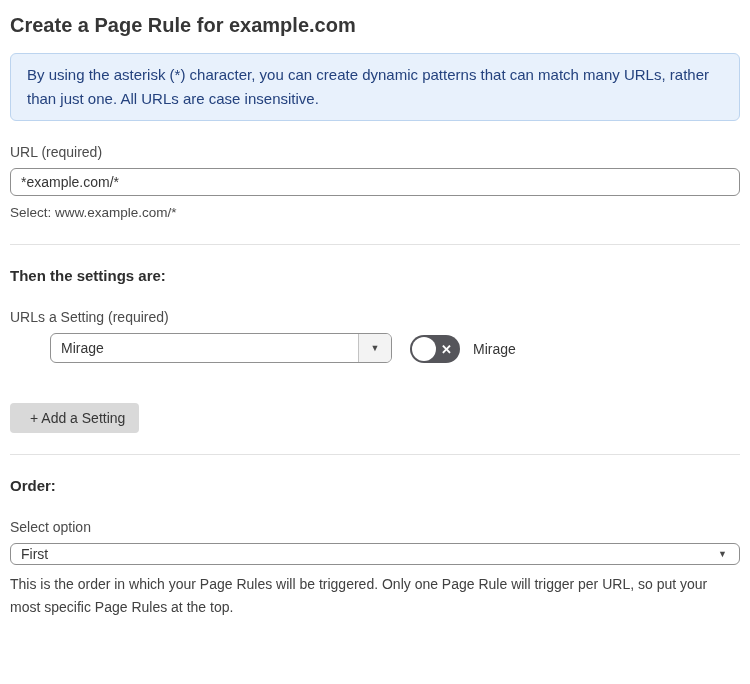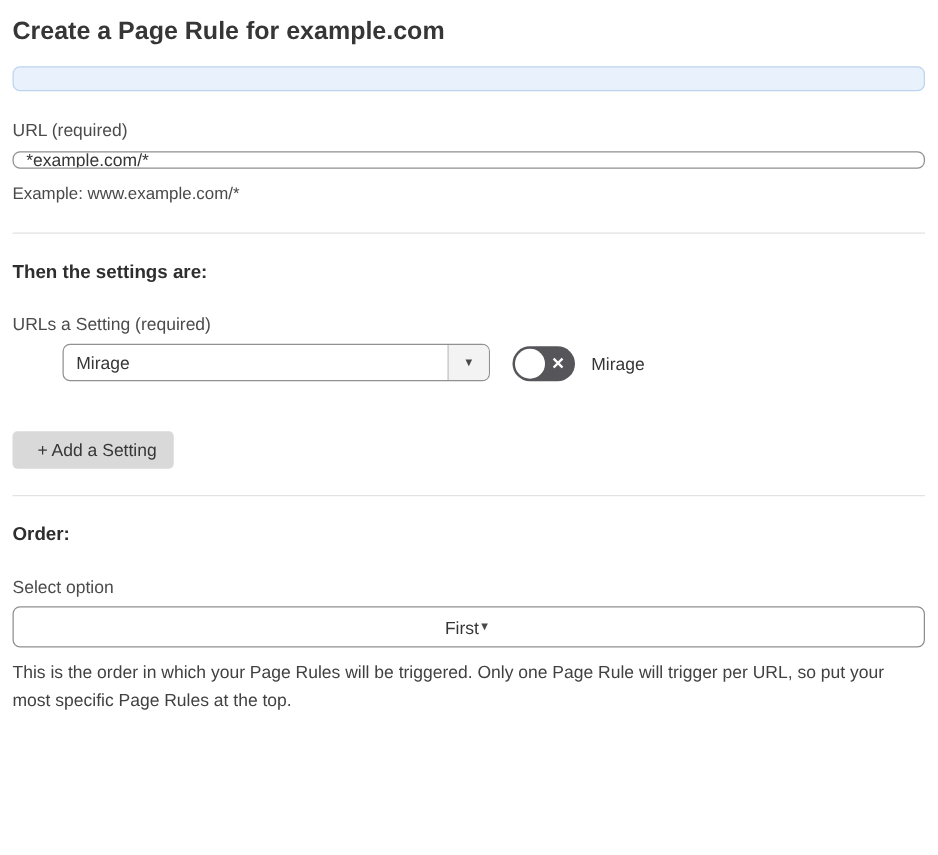--- a/index.html
+++ b/index.html
@@ -32,21 +32,21 @@
   .info-heading { font-weight: bold; }
   .info-link { color: #2b62d9; text-decoration: underline; cursor: pointer; }
   .field-label {
     font-size: 14px;
     color: #4b4b4b;
     margin-bottom: 7px;
     line-height: 18px;
   }
   .text-input {
     width: 100%;
-    height: 14px;
+    height: 28px;
     border: 1px solid #8f8f8f;
     border-radius: 6px;
     padding: 0 10px;
     font-family: "Liberation Sans", sans-serif;
     font-size: 14px;
     color: #363636;
     background: #fff;
   }
   .field-helper {
     font-size: 13.5px;
@@ -133,47 +133,48 @@
   }
   .gray-btn {
     background: #d9d9d9;
     color: #363636;
     padding: 7px 14px;
     height: 30px;
   }
   .add-setting { margin-top: 40px; padding-left: 20px; }
   .select-box {
     width: 100%;
-    height: 33px;
+    height: 22px;
     border: 1px solid #8f8f8f;
     border-radius: 6px;
     background: #fff;
     display: flex;
     align-items: center;
-    justify-content: center;
+    justify-content: space-between;
     padding: 0 12px 0 10px;
     font-size: 14px;
     color: #363636;
     cursor: pointer;
   }
   .order-helper { font-size: 14px; color: #414141; margin-top: 8px; line-height: 23px; }
 </style>
 </head>
 <body>
 
 
 
 <h1>Create a Page Rule for example.com</h1>
 
 <div class="info-box">
+  <div class="info-body">By using the asterisk (*) character, you can create dynamic patterns that can match many URLs, rather than just one. All URLs are case insensitive.</div>
 </div>
 
 <div class="field-label">URL (required)</div>
 <input class="text-input" type="text" value="*example.com/*" style="">
-<div class="field-helper">Example: www.example.com/*</div>
+<div class="field-helper">Select: www.example.com/*</div>
 
 <hr class="divider">
 
 <div class="section-heading">Then the settings are:</div>
 <div class="field-label">URLs a Setting (required)</div>
 
 <div class="setting-row">
   <div class="dropdown">
     <span class="dropdown-value">Mirage</span>
     <span class="dropdown-arrow-seg">

